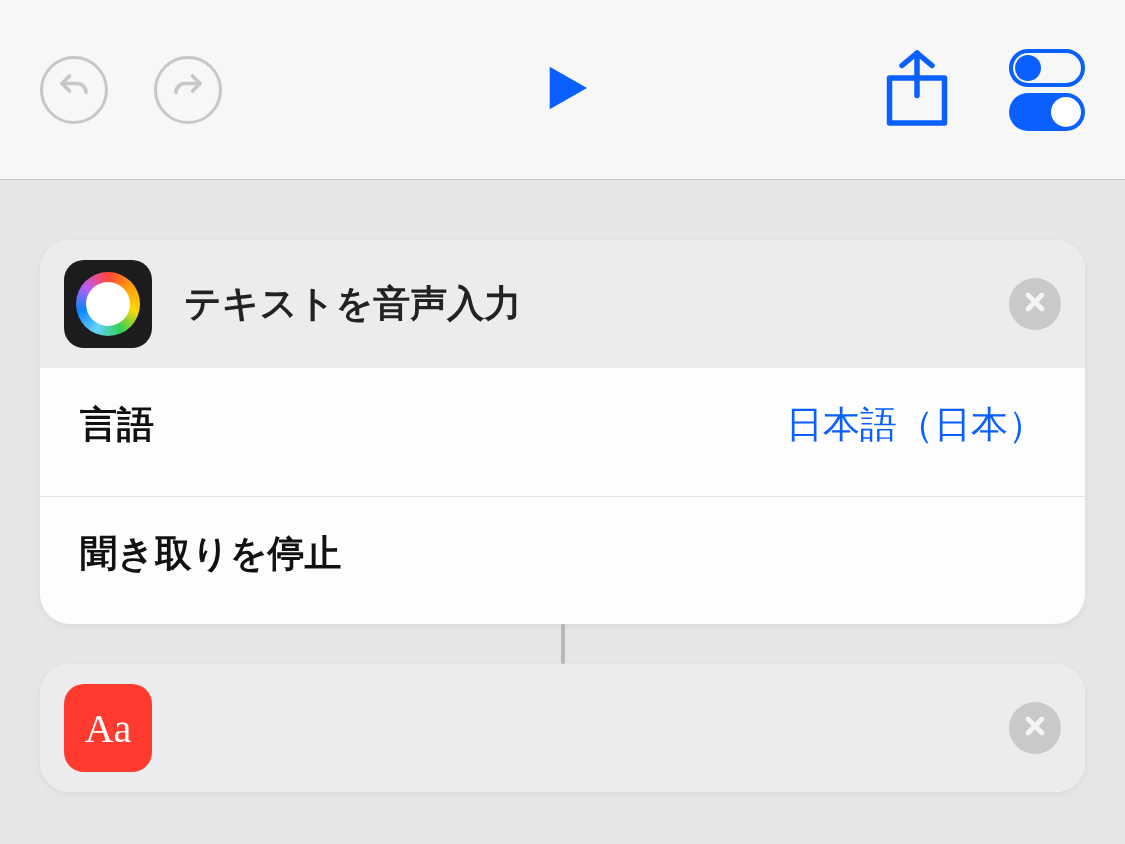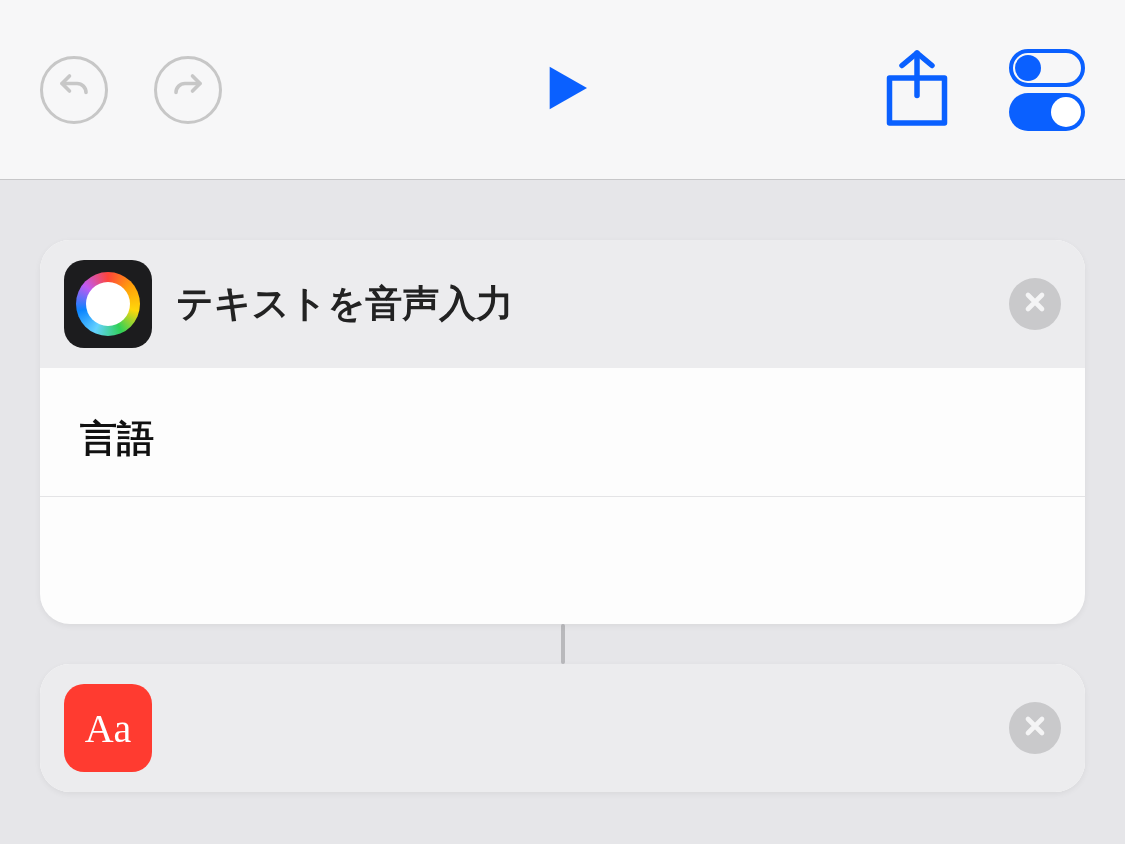--- a/index.html
+++ b/index.html
@@ -105,21 +105,21 @@
     box-shadow: 0 2px 6px rgba(0,0,0,0.06);
     overflow: hidden;
     position: relative;
   }
 
   .card-header {
     display: flex;
     align-items: center;
     padding: 20px 24px;
     background: #ececee;
-    gap: 24px;
+    gap: 32px;
   }
   .card-header .title {
     font-size: 37px;
     font-weight: 700;
     color: #222;
   }
   .close-btn {
     margin-left: auto;
     width: 52px;
     height: 52px;
@@ -162,21 +162,21 @@
   }
   .icon-dict span {
     color: #fff;
     font-size: 40px;
     font-weight: 400;
     font-family: Georgia, "Times New Roman", serif;
   }
 
   .param-row {
     display: flex;
-    align-items: flex-end;
+    align-items: flex-start;
     justify-content: space-between;
     padding: 32px 40px;
     min-height: 128px;
   }
   .param-row + .param-row {
     border-top: 1px solid #e4e4e6;
   }
   .param-label {
     font-size: 37px;
     font-weight: 700;
@@ -274,22 +274,24 @@
         <span>
           <svg viewBox="0 0 24 24" fill="none" stroke="#f4f4f5" stroke-width="4" stroke-linecap="round">
             <path d="M6 6l12 12M18 6L6 18"></path>
           </svg>
         </span>
       </div>
     </div>
 
     <div class="param-row">
       <span class="param-label">言語</span>
+      <span class="param-value">日本語（日本）</span>
     </div>
     <div class="param-row">
+      <span class="param-label">聞き取りを停止</span>
     </div>
   </div>
 
   <div class="connector">
     <div class="line"></div>
   </div>
 
   <div class="card">
     <div class="card-header card2-header">
       <div class="action-icon icon-dict">

